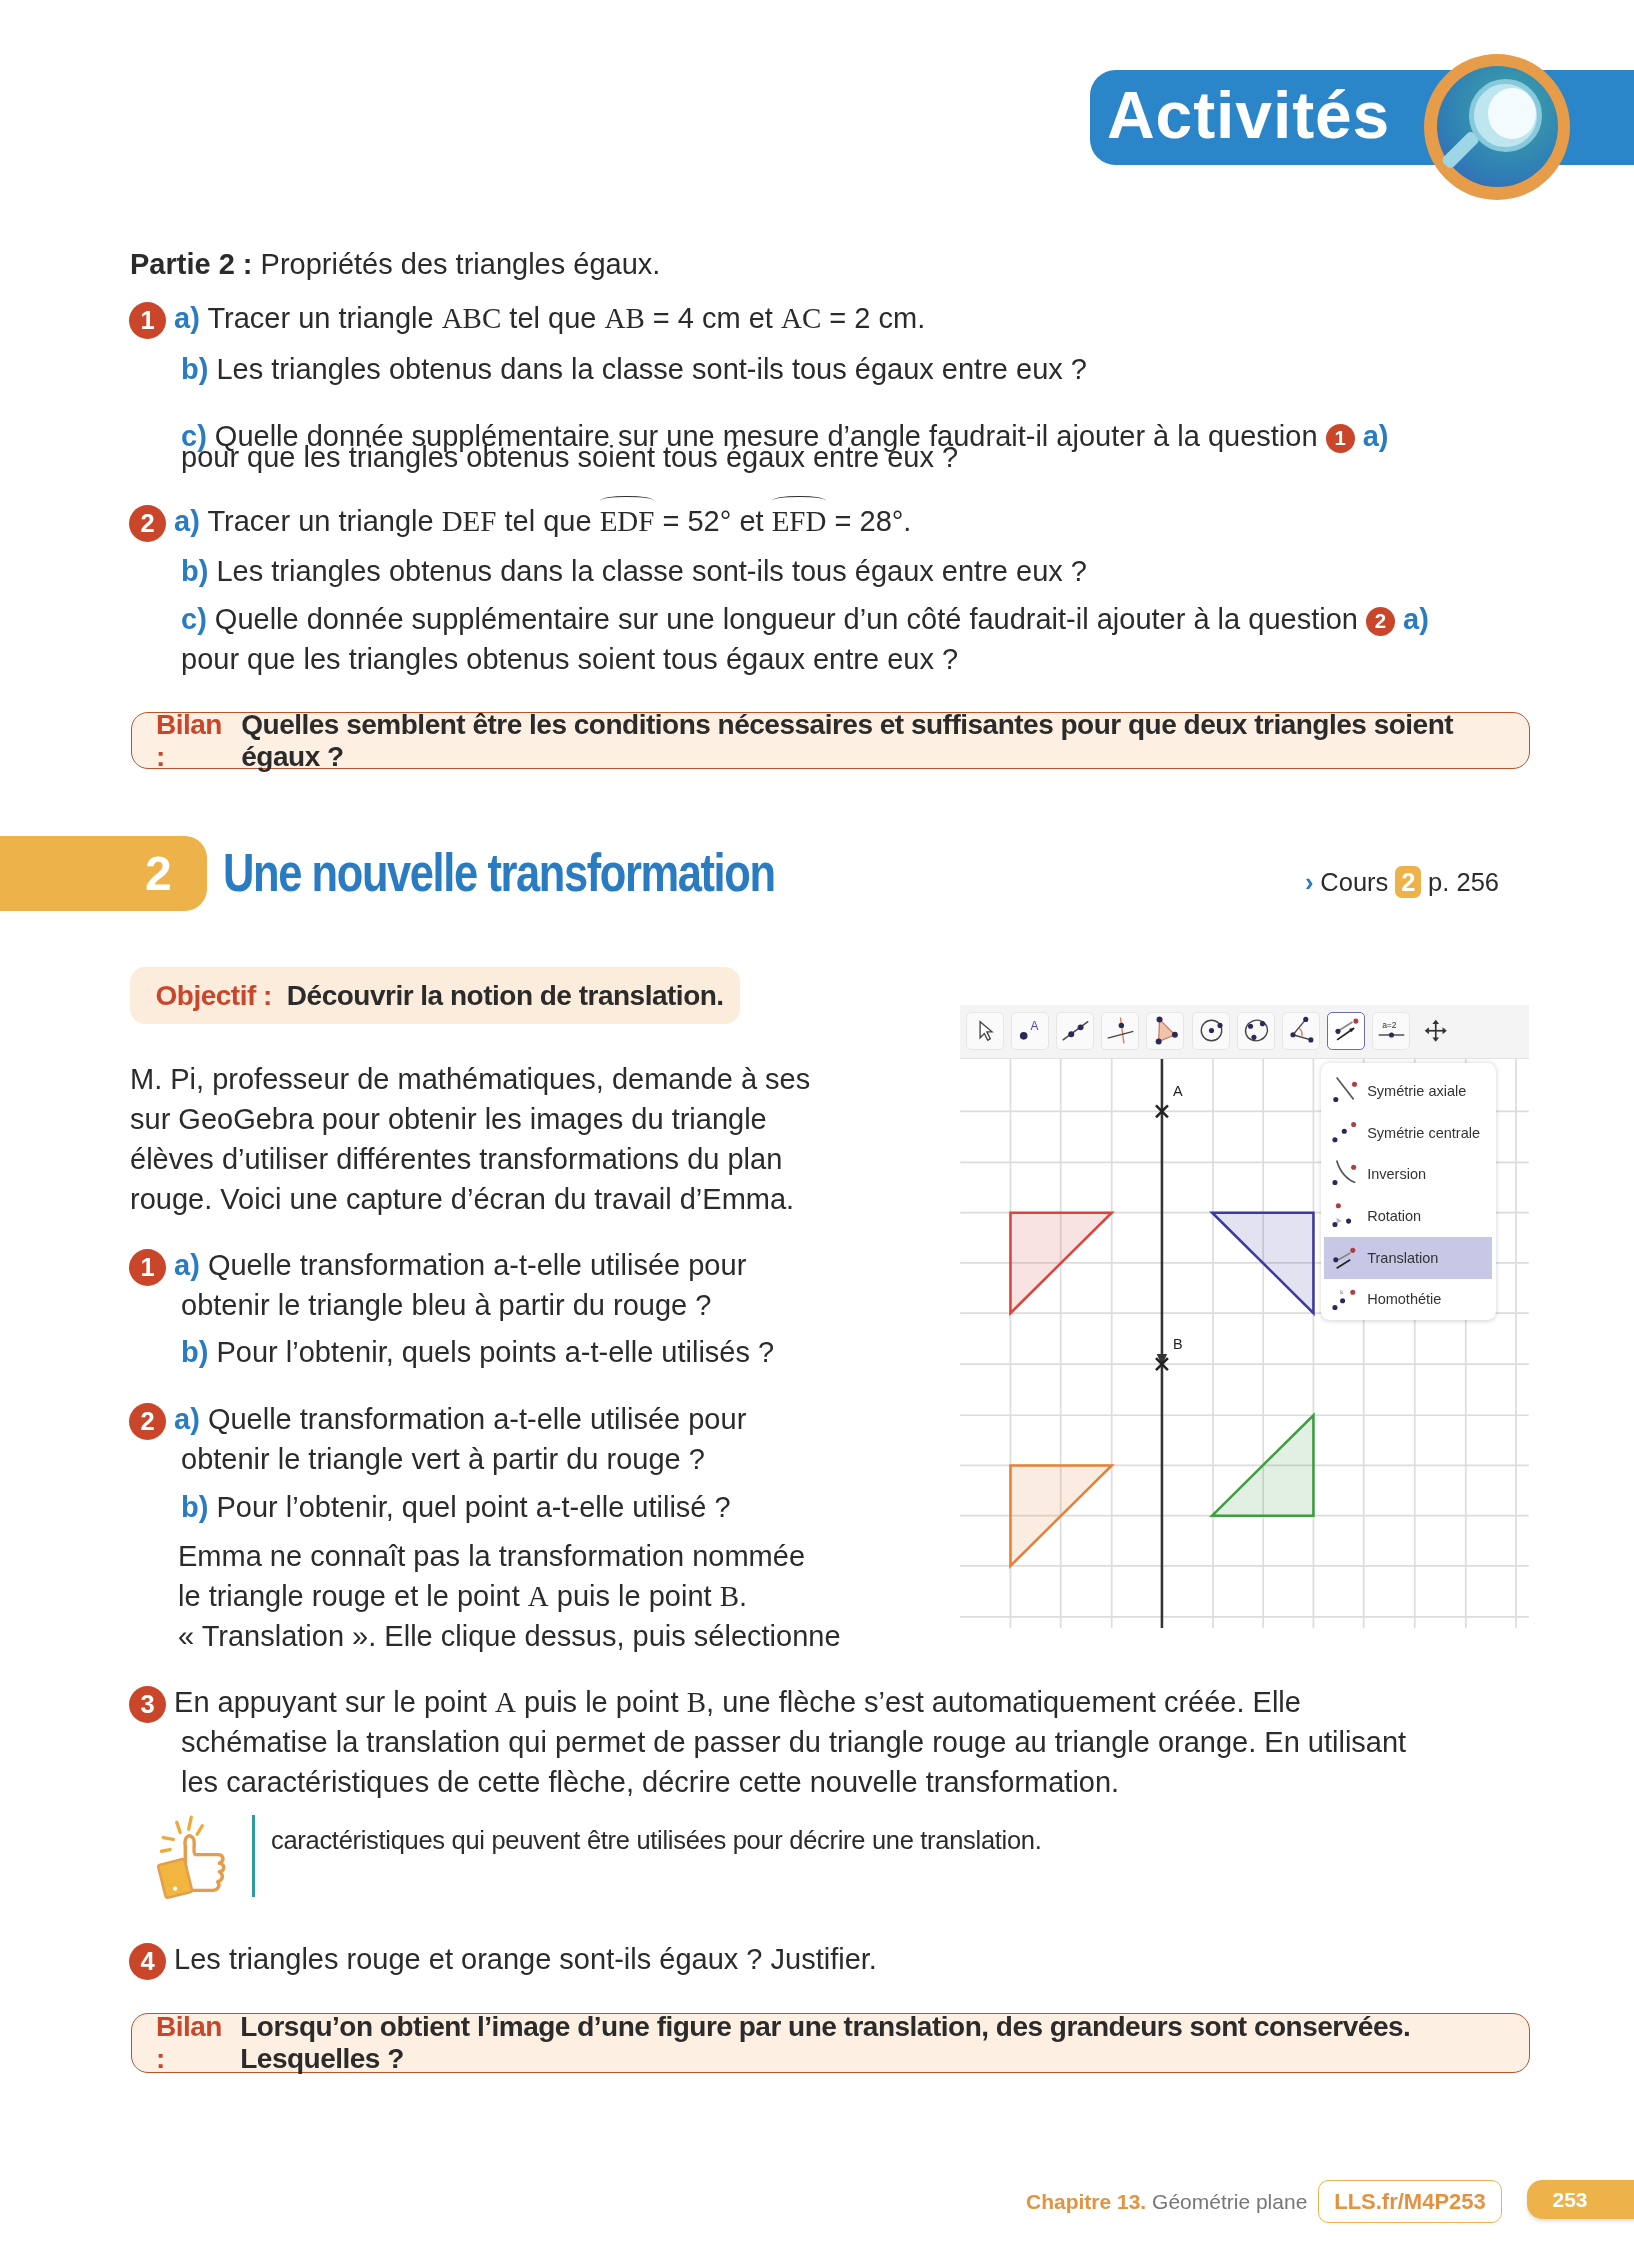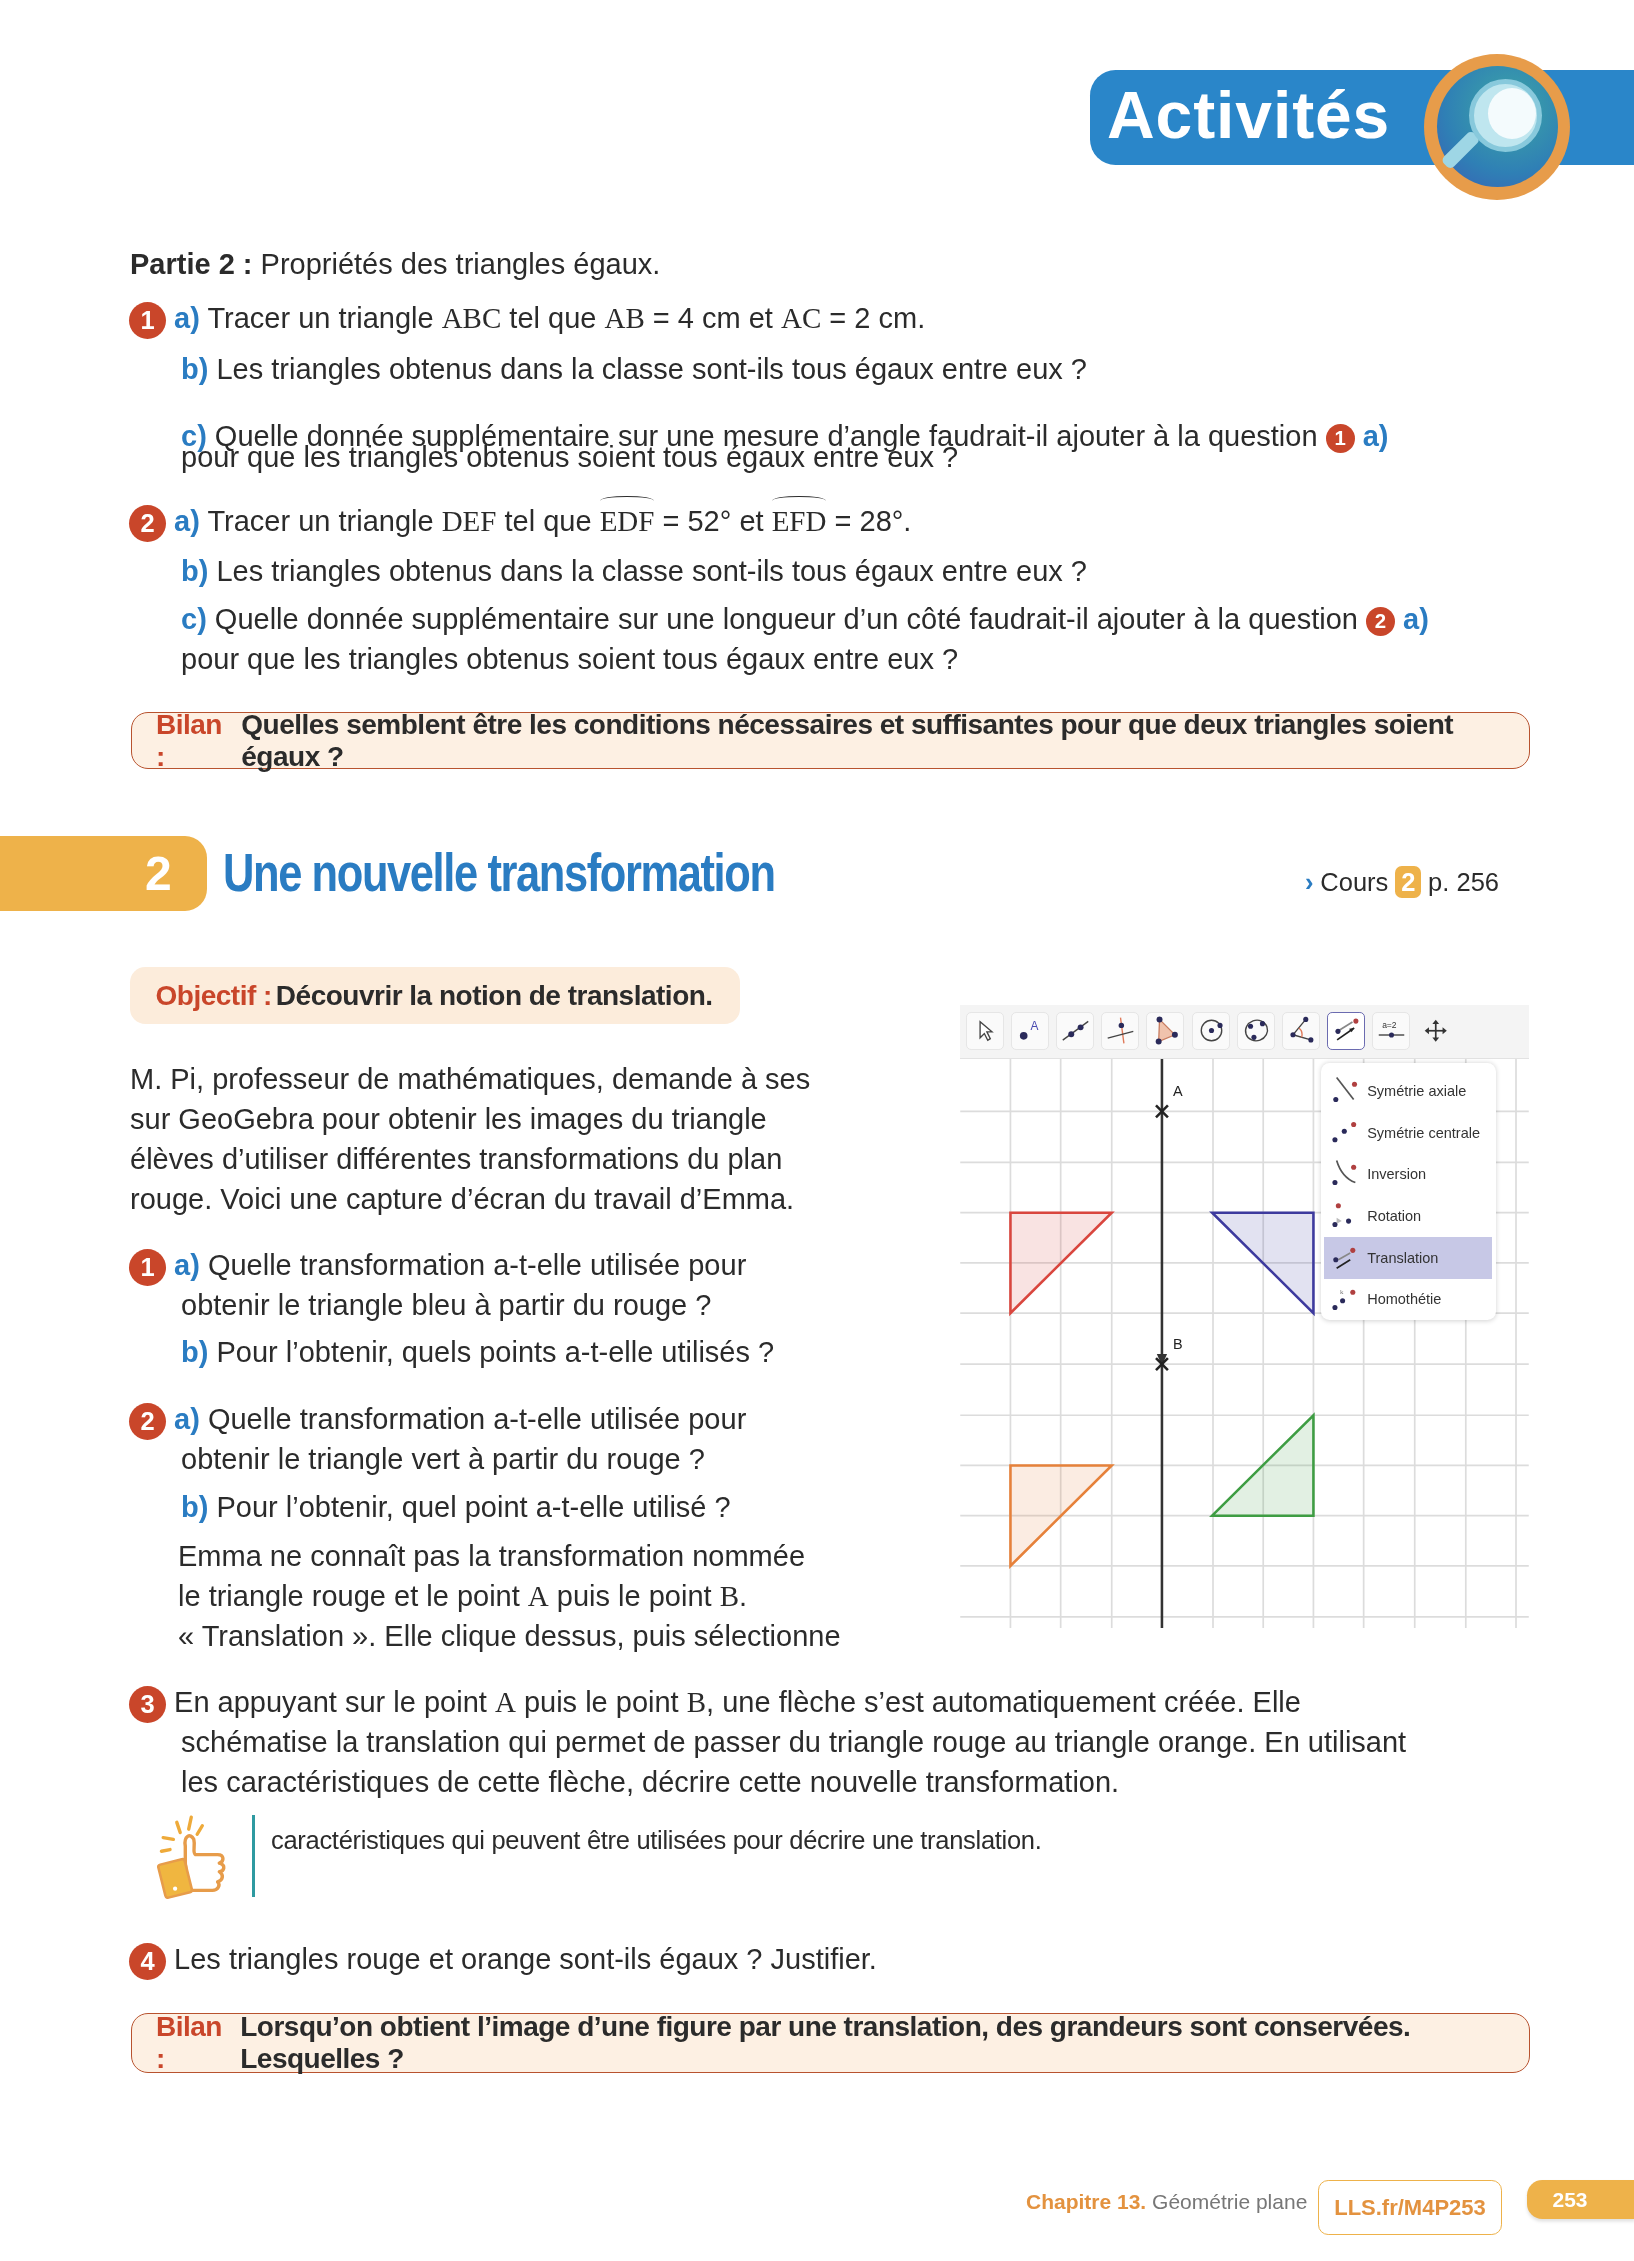--- a/index.html
+++ b/index.html
@@ -38,41 +38,41 @@
   .sec-banner { left: 0; top: 836px; width: 207px; height: 75px; background: #eeb24a; border-radius: 0 22px 22px 0; }
   .sec-num { left: 145px; top: 843px; font-size: 48px; font-weight: bold; color: #fff; line-height: 61px; }
   .sec-title { left: 223px; top: 839px; font-size: 53px; font-weight: bold; color: #2a7cc2; letter-spacing: -1.7px; line-height: 68px; transform: scaleX(0.82); transform-origin: left center; }
 
   .cours { left: 1305px; top: 865px; font-size: 25.5px; line-height: 34px; display: flex; align-items: center; gap: 6.8px; color: #2b2b2b; }
   .cours .chev { color: #2a7cc2; font-weight: bold; font-size: 25.5px; }
   .cours .num { display: inline-block; background: #eeb24a; color: #fff; font-weight: bold; border-radius: 6.8px; padding: 0 6px; line-height: 32px; }
 
   .objectif { left: 130px; top: 967px; width: 610px; height: 57px; background: #fcecdb; border-radius: 15.3px; font-size: 28px; font-weight: bold;
     display: flex; align-items: center; padding-left: 25.5px; box-sizing: border-box; letter-spacing: -0.5px; }
-  .objectif .lbl { color: #c9462a; margin-right: 4px; }
+  .objectif .lbl { color: #c9462a; margin-right: 15px; }
 
   
   .ggb { left: 960px; top: 1005px; width: 569px; height: 623px; background: #fff; overflow: hidden; }
   .ggb-toolbar { position: absolute; left: 0; top: 0; width: 569px; height: 53px; background: #f4f4f4; border-bottom: 1.7px solid #e2e2e2; }
   .tool { position: absolute; top: 6.8px; width: 38px; height: 38px; background: #fafafa; border: 0.9px solid #e6e6e6; border-radius: 5.1px; box-sizing: border-box;
     display: flex; align-items: center; justify-content: center; }
   .tool.active { border: 1.7px solid #6b6bb0; background: #fff; }
   .menu { position: absolute; left: 361px; top: 58px; width: 175px; height: 257px; background: #fff; border-radius: 8.5px; box-shadow: 0 0.9px 5.1px rgba(0,0,0,0.18); }
   .menu-item { position: absolute; left: 3.4px; width: 168px; height: 42px; display: flex; align-items: center; font-size: 14.5px; color: #333; }
   .menu-item.sel { background: #c7c8e6; }
   .menu-item .ic { width: 36px; height: 34px; margin-left: 3.4px; margin-right: 3.4px; }
 
   .coup-icon { left: 153px; top: 1812px; width: 85px; height: 87px; }
   .coup-bar { left: 252px; top: 1815px; width: 2.6px; height: 82px; background: #2e9aa1; }
   .coup-text { left: 271px; top: 1822px; font-size: 25.5px; line-height: 36px; letter-spacing: -0.3px; }
   .coup-text .lbl { color: #2e9aa1; font-weight: bold; }
 
   .footer-chap { left: 1026px; top: 2180px; font-size: 21px; line-height: 43px; color: #777; }
   .footer-chap .lbl { color: #e3923f; font-weight: bold; }
-  .footer-link { left: 1318px; top: 2180px; width: 184px; height: 55px; border: 1.7px solid #eeb24a; border-radius: 10.2px; box-sizing: border-box;
+  .footer-link { left: 1318px; top: 2180px; width: 184px; height: 43px; border: 1.7px solid #eeb24a; border-radius: 10.2px; box-sizing: border-box;
     color: #e3923f; font-weight: bold; font-size: 22px; display: flex; align-items: center; justify-content: center; }
   .footer-page { left: 1527px; top: 2180px; width: 108px; height: 39px; background: #eeb24a; border-radius: 15.3px 0 0 15.3px; color: #fff; font-weight: bold;
     font-size: 21px; line-height: 39px; padding-left: 25.5px; box-sizing: border-box; box-shadow: 0 2.6px 3.4px rgba(0,0,0,0.12); }
 </style>
 </head>
 <body>
 
 <div class="abs act-banner"></div>
 <div class="abs act-title">Activités</div>
 <div class="abs act-circle"></div>

